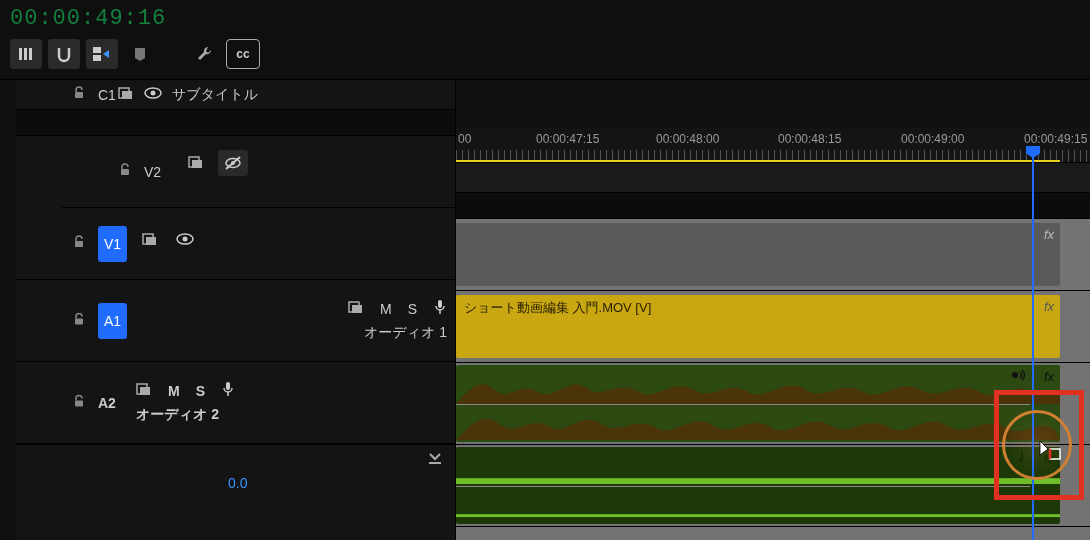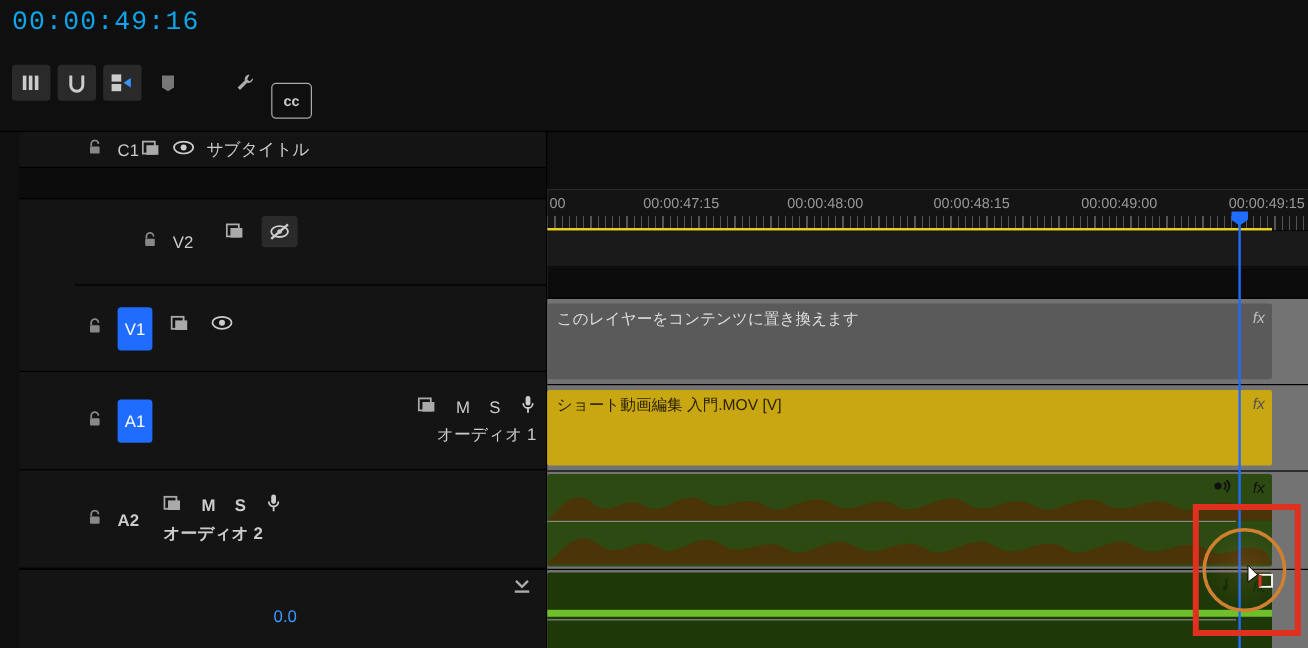--- a/index.html
+++ b/index.html
@@ -6,21 +6,21 @@
   body {
     background: #0f0f0f;
     font-family: -apple-system, BlinkMacSystemFont, "Segoe UI", Arial, sans-serif;
     color: #b0b0b0;
     width: 1090px;
     height: 540px;
     overflow: hidden;
     font-size: 13px;
   }
   .timecode-display {
-    color: #0ea5e9;
+    color: #15803d;
     font-size: 22px;
     font-weight: 500;
     padding: 6px 10px 4px 10px;
     font-family: "Courier New", monospace;
     letter-spacing: 1px;
   }
   .toolbar {
     display: flex;
     align-items: center;
     gap: 6px;
@@ -182,21 +182,21 @@
     <svg width="16" height="16" viewBox="0 0 16 16">
         <path d="M3 2 h10 v10 l-5 3 l-5 -3 z" fill="#777"></path>
       </svg>
   </div>
   <div style="width:20px"></div>
   <div class="tool-btn plain">
     <svg width="18" height="18" viewBox="0 0 18 18">
         <path d="M13 2 a4 4 0 0 0 -4 5 l-6 6 l2 2 l6 -6 a4 4 0 0 0 5 -4 l-3 3 l-2 -2 z" fill="#aaa"></path>
       </svg>
   </div>
-  <div class="tool-btn plain" style="border:1.5px solid #aaa; border-radius:4px; width:34px; font-size:12px; font-weight:600;margin-top:30px;">
+  <div class="tool-btn plain" style="border:1.5px solid #aaa; border-radius:4px; width:34px; font-size:12px; font-weight:600;">
     <span>cc</span>
   </div>
 </div>
 
 <div class="content">
   <div class="track-headers">
 
     <div class="track-header th-caption">
       <span class="lock-icon">
         <svg width="14" height="14" viewBox="0 0 14 14">
@@ -353,21 +353,20 @@
     <div class="playhead" style="left:576px">
       <div class="playhead-head"></div>
     </div>
 
     <div class="tracks">
       <div class="track-row tr-caption"></div>
       <div class="track-row tr-blank"></div>
 
       <div class="track-row tr-v2">
         <div class="clip clip-gfx">
-          <span>このレイヤーをコンテンツに置き換えます</span>
           <span class="fx">fx</span>
         </div>
       </div>
 
       <div class="track-row tr-v1">
         <div class="clip clip-vid">
           <span>ショート動画編集 入門.MOV [V]</span>
           <span class="fx fx-dark">fx</span>
         </div>
       </div>

